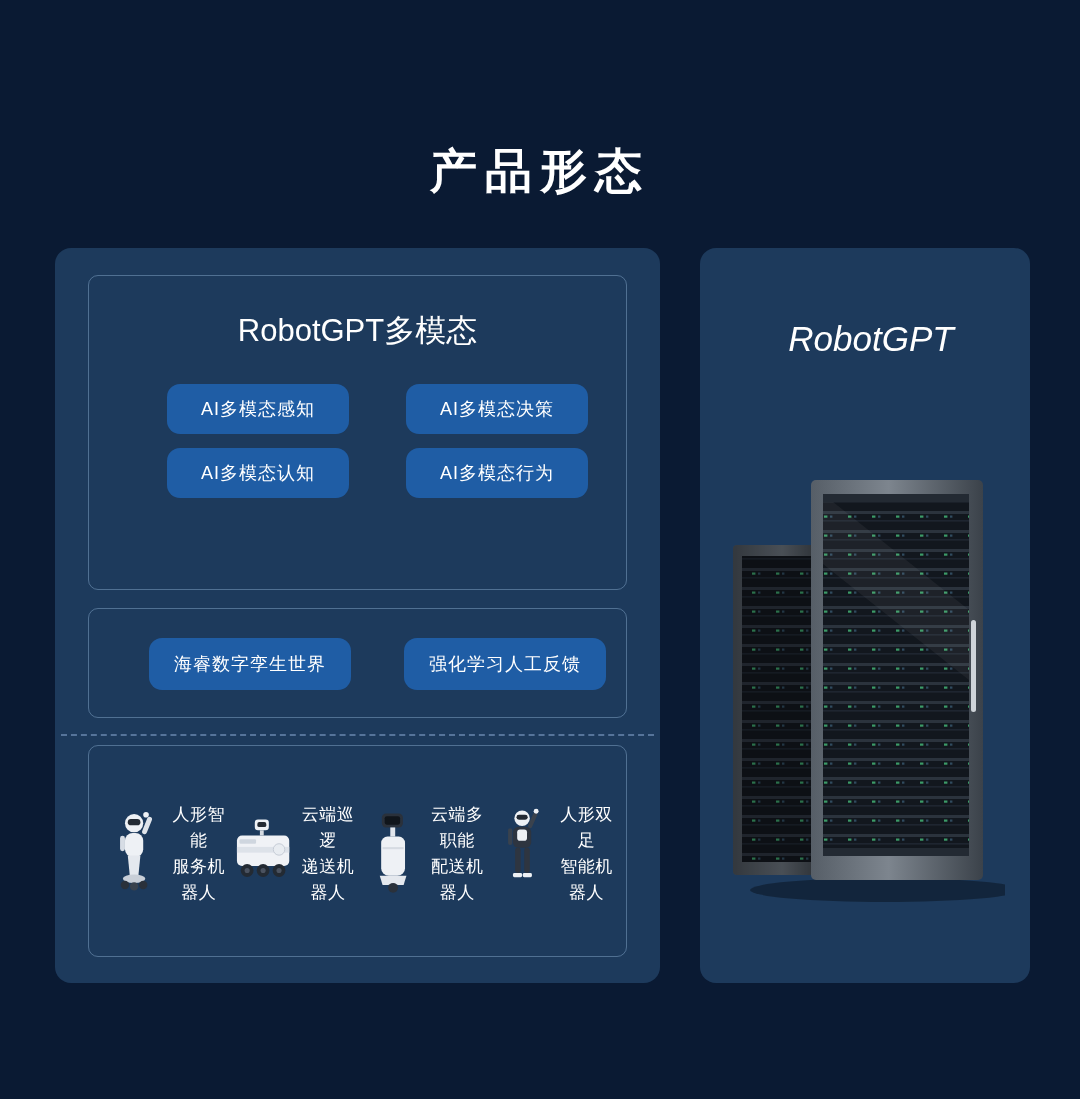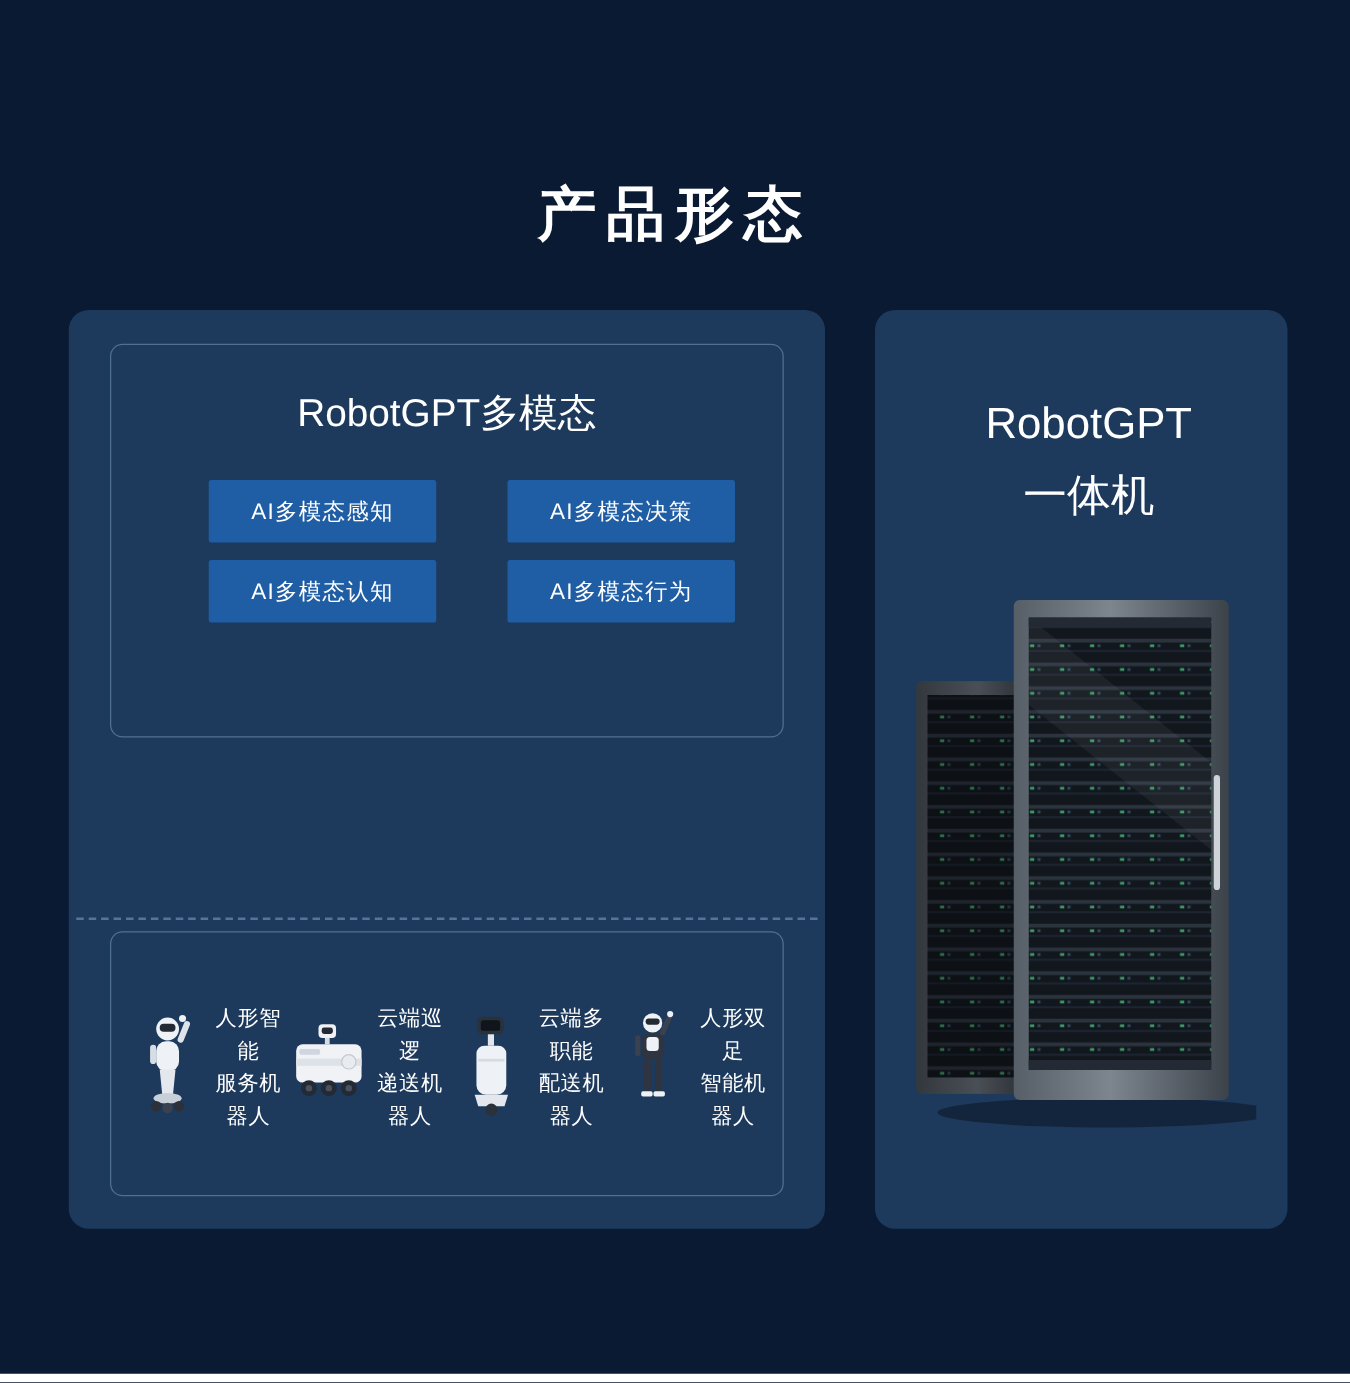--- a/index.html
+++ b/index.html
@@ -33,21 +33,21 @@
 
   .platform-title {
     margin-top:30px; text-align:center;
     font-size:31px; line-height:50px; font-weight:500;
   }
   .chip-grid {
     display:grid; grid-template-columns:1fr 1fr;
     gap:14px 17px; margin:28px 38px 0 38px;
   }
   .chip {
-    height:50px; background:#1f5da5; border-radius:2px;
+    height:50px; background:#1f5da5; border-radius:13px;
     display:flex; align-items:center; justify-content:center;
     font-size:18px; color:#ffffff; letter-spacing:1px;margin-left:40px;
   }
   .middle-box .chip-row {
     display:flex; gap:13px; margin:29px 20px 0 20px;
   }
   .middle-box .chip { flex:1; height:52px; }
 
   .dashed-divider {
     position:absolute; top:486px; left:6px; right:6px;
@@ -63,21 +63,21 @@
     align-items:center; justify-content:flex-end;
   }
   .robot-figure { width:104px; height:122px; display:block; }
   .robot-label {
     text-align:center; font-size:17px; line-height:26px;
     margin-top:4px; letter-spacing:0.5px;
   }
 
   .right-title {
     margin-top:62px; text-align:center;
-    font-size:35px; line-height:58px; font-weight:500;
+    font-size:35px; line-height:58px; font-weight:500;font-style:italic;
   }
   .rack-wrap {
     position:absolute; top:222px; left:25px;
     width:280px; height:440px;
   }
   .rack-wrap svg { width:100%; height:100%; display:block; }
 
   .bottom-edge {
     position:absolute; left:0; bottom:0; width:100%; height:7px;
     background:#ffffff;
@@ -95,20 +95,26 @@
       <div>RobotGPT多模态</div>
     </div>
     <div class="chip-grid">
       <div class="chip">AI多模态感知</div>
       <div class="chip">AI多模态决策</div>
       <div class="chip">AI多模态认知</div>
       <div class="chip">AI多模态行为</div>
     </div>
   </div>
 
+  <div class="inner-box middle-box">
+    <div class="chip-row">
+      <div class="chip">海睿数字孪生世界</div>
+      <div class="chip">强化学习人工反馈</div>
+    </div>
+  </div>
 
   <div class="dashed-divider"></div>
 
   <div class="inner-box robots-box">
     <div class="robots-row">
 
       <div class="robot-item">
         <svg class="robot-figure" viewBox="0 0 100 130">
           <rect x="65" y="14" width="7" height="26" rx="3.5" fill="#dfe4ea" transform="rotate(22 68 27)"></rect>
           <circle cx="67" cy="12" r="4" fill="#eef1f5"></circle>
@@ -186,21 +192,20 @@
         </div>
       </div>
 
     </div>
   </div>
 </div>
 
 <div class="panel right-panel">
   <div class="right-title">
     <div>RobotGPT</div>
-    <div>一体机</div>
   </div>
   <div class="rack-wrap">
     <svg viewBox="0 0 280 440">
       <defs>
         <linearGradient id="frameA" x1="0" y1="0" x2="1" y2="0">
           <stop offset="0" stop-color="#565e67"></stop>
           <stop offset="0.45" stop-color="#7d858e"></stop>
           <stop offset="1" stop-color="#3b424a"></stop>
         </linearGradient>
         <linearGradient id="frameB" x1="0" y1="0" x2="1" y2="0">

